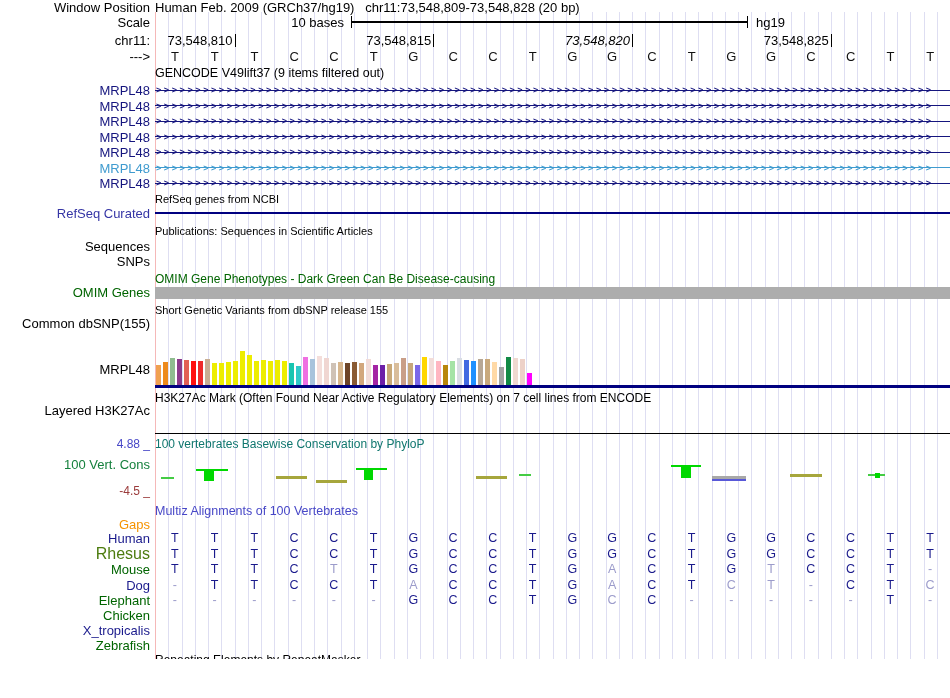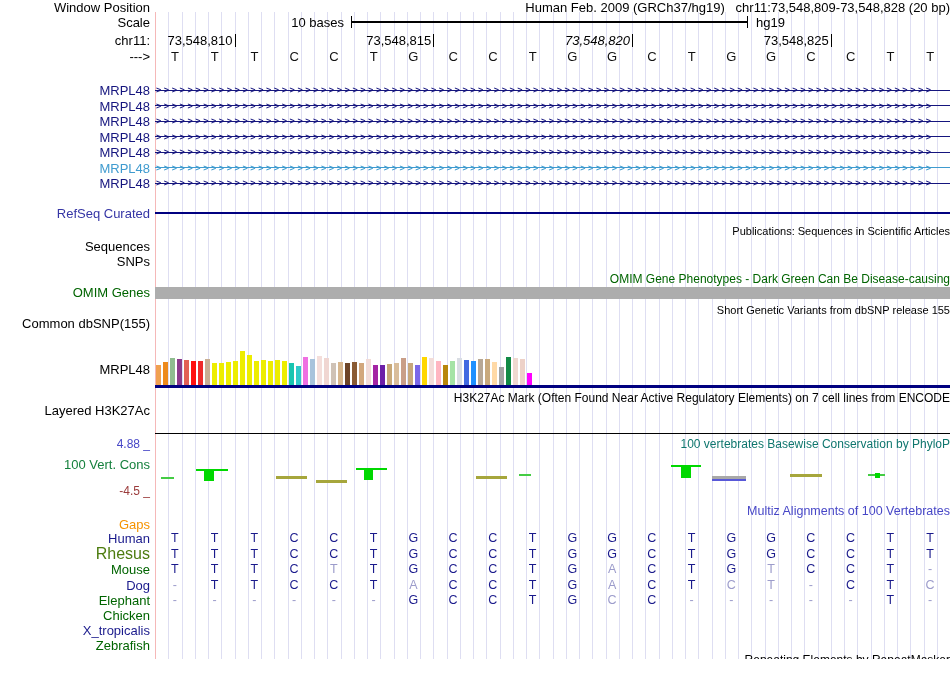--- a/index.html
+++ b/index.html
@@ -1,20 +1,20 @@
 <!DOCTYPE html>
 <html><head>
 <meta charset="utf-8">
 <style>
   html,body{margin:0;padding:0;background:#fff;}
   #canvas{position:relative;width:950px;height:659px;background:#ffffff;
     font-family:"Liberation Sans",sans-serif;color:#000;overflow:hidden;}
   .lbl{position:absolute;right:800px;transform:translateY(-50%);
     white-space:nowrap;font-size:13px;text-align:right;line-height:1;}
-  .ttl{position:absolute;left:155px;width:795px;text-align:right;
+  .ttl{position:absolute;left:155px;width:795px;text-align:left;
     transform:translateY(-50%);white-space:pre;font-size:12.5px;line-height:1;}
   .sm{font-size:11px;}
   .abs{position:absolute;}
   .ltr{position:absolute;transform:translate(-50%,-50%);font-size:13px;line-height:1;}
   .aln{font-size:12.5px;}
   .gridline{position:absolute;width:1px;top:12px;height:686px;}
   .gene-arrows{position:absolute;left:156px;width:793px;height:9px;line-height:9px;
     overflow:hidden;white-space:nowrap;font-size:9px;letter-spacing:2.6px;
     transform:translateY(-50%);font-weight:bold;}
   .hline{position:absolute;left:155px;width:795px;}
@@ -128,20 +128,21 @@
       <div class="ltr" style="left: 651.875px; top: 56px; color: rgb(17, 17, 17);">C</div>
       <div class="ltr" style="left: 691.625px; top: 56px; color: rgb(17, 17, 17);">T</div>
       <div class="ltr" style="left: 731.375px; top: 56px; color: rgb(17, 17, 17);">G</div>
       <div class="ltr" style="left: 771.125px; top: 56px; color: rgb(17, 17, 17);">G</div>
       <div class="ltr" style="left: 810.875px; top: 56px; color: rgb(17, 17, 17);">C</div>
       <div class="ltr" style="left: 850.625px; top: 56px; color: rgb(17, 17, 17);">C</div>
       <div class="ltr" style="left: 890.375px; top: 56px; color: rgb(17, 17, 17);">T</div>
       <div class="ltr" style="left: 930.125px; top: 56px; color: rgb(17, 17, 17);">T</div>
     </div>
 
+  <div class="ttl" style="top:73px">GENCODE V49lift37 (9 items filtered out)</div>
   <div id="genes-layer">
       <div style="position: absolute; right: 800px; top: 90px; transform: translateY(-50%); font-size: 13px; color: rgb(21, 21, 126); white-space: nowrap;">MRPL48</div>
       <div class="abs" style="left: 155px; top: 89.5px; width: 795px; height: 1px; background: rgb(21, 21, 126);"></div>
       <div class="gene-arrows" style="top: 90px; color: rgb(21, 21, 126);">&gt;&gt;&gt;&gt;&gt;&gt;&gt;&gt;&gt;&gt;&gt;&gt;&gt;&gt;&gt;&gt;&gt;&gt;&gt;&gt;&gt;&gt;&gt;&gt;&gt;&gt;&gt;&gt;&gt;&gt;&gt;&gt;&gt;&gt;&gt;&gt;&gt;&gt;&gt;&gt;&gt;&gt;&gt;&gt;&gt;&gt;&gt;&gt;&gt;&gt;&gt;&gt;&gt;&gt;&gt;&gt;&gt;&gt;&gt;&gt;&gt;&gt;&gt;&gt;&gt;&gt;&gt;&gt;&gt;&gt;&gt;&gt;&gt;&gt;&gt;&gt;&gt;&gt;&gt;&gt;&gt;&gt;&gt;&gt;&gt;&gt;&gt;&gt;&gt;&gt;&gt;&gt;&gt;&gt;&gt;&gt;&gt;&gt;&gt;</div>
       <div style="position: absolute; right: 800px; top: 105.5px; transform: translateY(-50%); font-size: 13px; color: rgb(21, 21, 126); white-space: nowrap;">MRPL48</div>
       <div class="abs" style="left: 155px; top: 105px; width: 795px; height: 1px; background: rgb(21, 21, 126);"></div>
       <div class="gene-arrows" style="top: 105.5px; color: rgb(21, 21, 126);">&gt;&gt;&gt;&gt;&gt;&gt;&gt;&gt;&gt;&gt;&gt;&gt;&gt;&gt;&gt;&gt;&gt;&gt;&gt;&gt;&gt;&gt;&gt;&gt;&gt;&gt;&gt;&gt;&gt;&gt;&gt;&gt;&gt;&gt;&gt;&gt;&gt;&gt;&gt;&gt;&gt;&gt;&gt;&gt;&gt;&gt;&gt;&gt;&gt;&gt;&gt;&gt;&gt;&gt;&gt;&gt;&gt;&gt;&gt;&gt;&gt;&gt;&gt;&gt;&gt;&gt;&gt;&gt;&gt;&gt;&gt;&gt;&gt;&gt;&gt;&gt;&gt;&gt;&gt;&gt;&gt;&gt;&gt;&gt;&gt;&gt;&gt;&gt;&gt;&gt;&gt;&gt;&gt;&gt;&gt;&gt;&gt;&gt;&gt;</div>
       <div style="position: absolute; right: 800px; top: 121px; transform: translateY(-50%); font-size: 13px; color: rgb(21, 21, 126); white-space: nowrap;">MRPL48</div>
       <div class="abs" style="left: 155px; top: 120.5px; width: 795px; height: 1px; background: rgb(21, 21, 126);"></div>
       <div class="gene-arrows" style="top: 121px; color: rgb(21, 21, 126);">&gt;&gt;&gt;&gt;&gt;&gt;&gt;&gt;&gt;&gt;&gt;&gt;&gt;&gt;&gt;&gt;&gt;&gt;&gt;&gt;&gt;&gt;&gt;&gt;&gt;&gt;&gt;&gt;&gt;&gt;&gt;&gt;&gt;&gt;&gt;&gt;&gt;&gt;&gt;&gt;&gt;&gt;&gt;&gt;&gt;&gt;&gt;&gt;&gt;&gt;&gt;&gt;&gt;&gt;&gt;&gt;&gt;&gt;&gt;&gt;&gt;&gt;&gt;&gt;&gt;&gt;&gt;&gt;&gt;&gt;&gt;&gt;&gt;&gt;&gt;&gt;&gt;&gt;&gt;&gt;&gt;&gt;&gt;&gt;&gt;&gt;&gt;&gt;&gt;&gt;&gt;&gt;&gt;&gt;&gt;&gt;&gt;&gt;&gt;</div>
@@ -152,20 +153,21 @@
       <div class="abs" style="left: 155px; top: 151.5px; width: 795px; height: 1px; background: rgb(21, 21, 126);"></div>
       <div class="gene-arrows" style="top: 152px; color: rgb(21, 21, 126);">&gt;&gt;&gt;&gt;&gt;&gt;&gt;&gt;&gt;&gt;&gt;&gt;&gt;&gt;&gt;&gt;&gt;&gt;&gt;&gt;&gt;&gt;&gt;&gt;&gt;&gt;&gt;&gt;&gt;&gt;&gt;&gt;&gt;&gt;&gt;&gt;&gt;&gt;&gt;&gt;&gt;&gt;&gt;&gt;&gt;&gt;&gt;&gt;&gt;&gt;&gt;&gt;&gt;&gt;&gt;&gt;&gt;&gt;&gt;&gt;&gt;&gt;&gt;&gt;&gt;&gt;&gt;&gt;&gt;&gt;&gt;&gt;&gt;&gt;&gt;&gt;&gt;&gt;&gt;&gt;&gt;&gt;&gt;&gt;&gt;&gt;&gt;&gt;&gt;&gt;&gt;&gt;&gt;&gt;&gt;&gt;&gt;&gt;&gt;</div>
       <div style="position: absolute; right: 800px; top: 167.5px; transform: translateY(-50%); font-size: 13px; color: rgb(63, 155, 207); white-space: nowrap;">MRPL48</div>
       <div class="abs" style="left: 155px; top: 167px; width: 795px; height: 1px; background: rgb(63, 155, 207);"></div>
       <div class="gene-arrows" style="top: 167.5px; color: rgb(63, 155, 207);">&gt;&gt;&gt;&gt;&gt;&gt;&gt;&gt;&gt;&gt;&gt;&gt;&gt;&gt;&gt;&gt;&gt;&gt;&gt;&gt;&gt;&gt;&gt;&gt;&gt;&gt;&gt;&gt;&gt;&gt;&gt;&gt;&gt;&gt;&gt;&gt;&gt;&gt;&gt;&gt;&gt;&gt;&gt;&gt;&gt;&gt;&gt;&gt;&gt;&gt;&gt;&gt;&gt;&gt;&gt;&gt;&gt;&gt;&gt;&gt;&gt;&gt;&gt;&gt;&gt;&gt;&gt;&gt;&gt;&gt;&gt;&gt;&gt;&gt;&gt;&gt;&gt;&gt;&gt;&gt;&gt;&gt;&gt;&gt;&gt;&gt;&gt;&gt;&gt;&gt;&gt;&gt;&gt;&gt;&gt;&gt;&gt;&gt;&gt;</div>
       <div style="position: absolute; right: 800px; top: 183px; transform: translateY(-50%); font-size: 13px; color: rgb(21, 21, 126); white-space: nowrap;">MRPL48</div>
       <div class="abs" style="left: 155px; top: 182.5px; width: 795px; height: 1px; background: rgb(21, 21, 126);"></div>
       <div class="gene-arrows" style="top: 183px; color: rgb(21, 21, 126);">&gt;&gt;&gt;&gt;&gt;&gt;&gt;&gt;&gt;&gt;&gt;&gt;&gt;&gt;&gt;&gt;&gt;&gt;&gt;&gt;&gt;&gt;&gt;&gt;&gt;&gt;&gt;&gt;&gt;&gt;&gt;&gt;&gt;&gt;&gt;&gt;&gt;&gt;&gt;&gt;&gt;&gt;&gt;&gt;&gt;&gt;&gt;&gt;&gt;&gt;&gt;&gt;&gt;&gt;&gt;&gt;&gt;&gt;&gt;&gt;&gt;&gt;&gt;&gt;&gt;&gt;&gt;&gt;&gt;&gt;&gt;&gt;&gt;&gt;&gt;&gt;&gt;&gt;&gt;&gt;&gt;&gt;&gt;&gt;&gt;&gt;&gt;&gt;&gt;&gt;&gt;&gt;&gt;&gt;&gt;&gt;&gt;&gt;&gt;</div>
     </div>
 
+  <div class="ttl sm" style="top:199px">RefSeq genes from NCBI</div>
   <div class="hline" style="top: 212px; height: 2px; background: rgb(0, 0, 128);" id="refseq-line"></div>
   <div class="lbl" style="top: 213px; color: rgb(53, 53, 165);" id="refseq-label">RefSeq Curated</div>
 
   <div class="ttl sm" style="top:231px">Publications: Sequences in Scientific Articles</div>
   <div class="lbl" style="top:246px">Sequences</div>
   <div class="lbl" style="top:261px">SNPs</div>
 
   <div class="ttl" style="top: 279px; font-size: 12px; color: rgb(0, 100, 0);" id="omim-title">OMIM Gene Phenotypes - Dark Green Can Be Disease-causing</div>
   <div class="hline" style="top: 287px; height: 12px; background: rgb(173, 173, 173);" id="omim-bar"></div>
   <div class="lbl" style="top: 292px; color: rgb(0, 100, 0);" id="omim-label">OMIM Genes</div>

